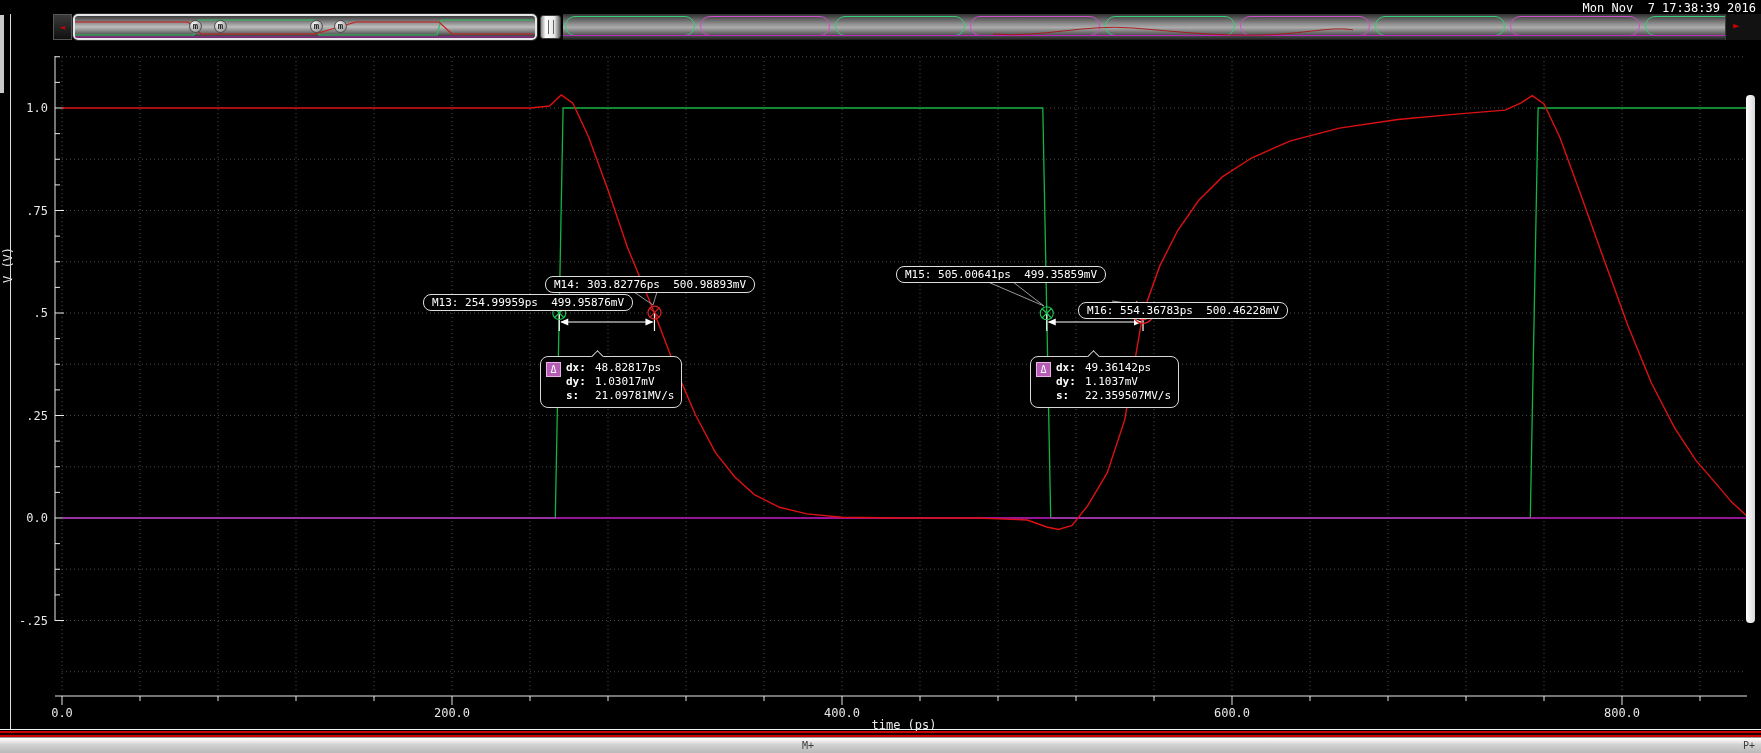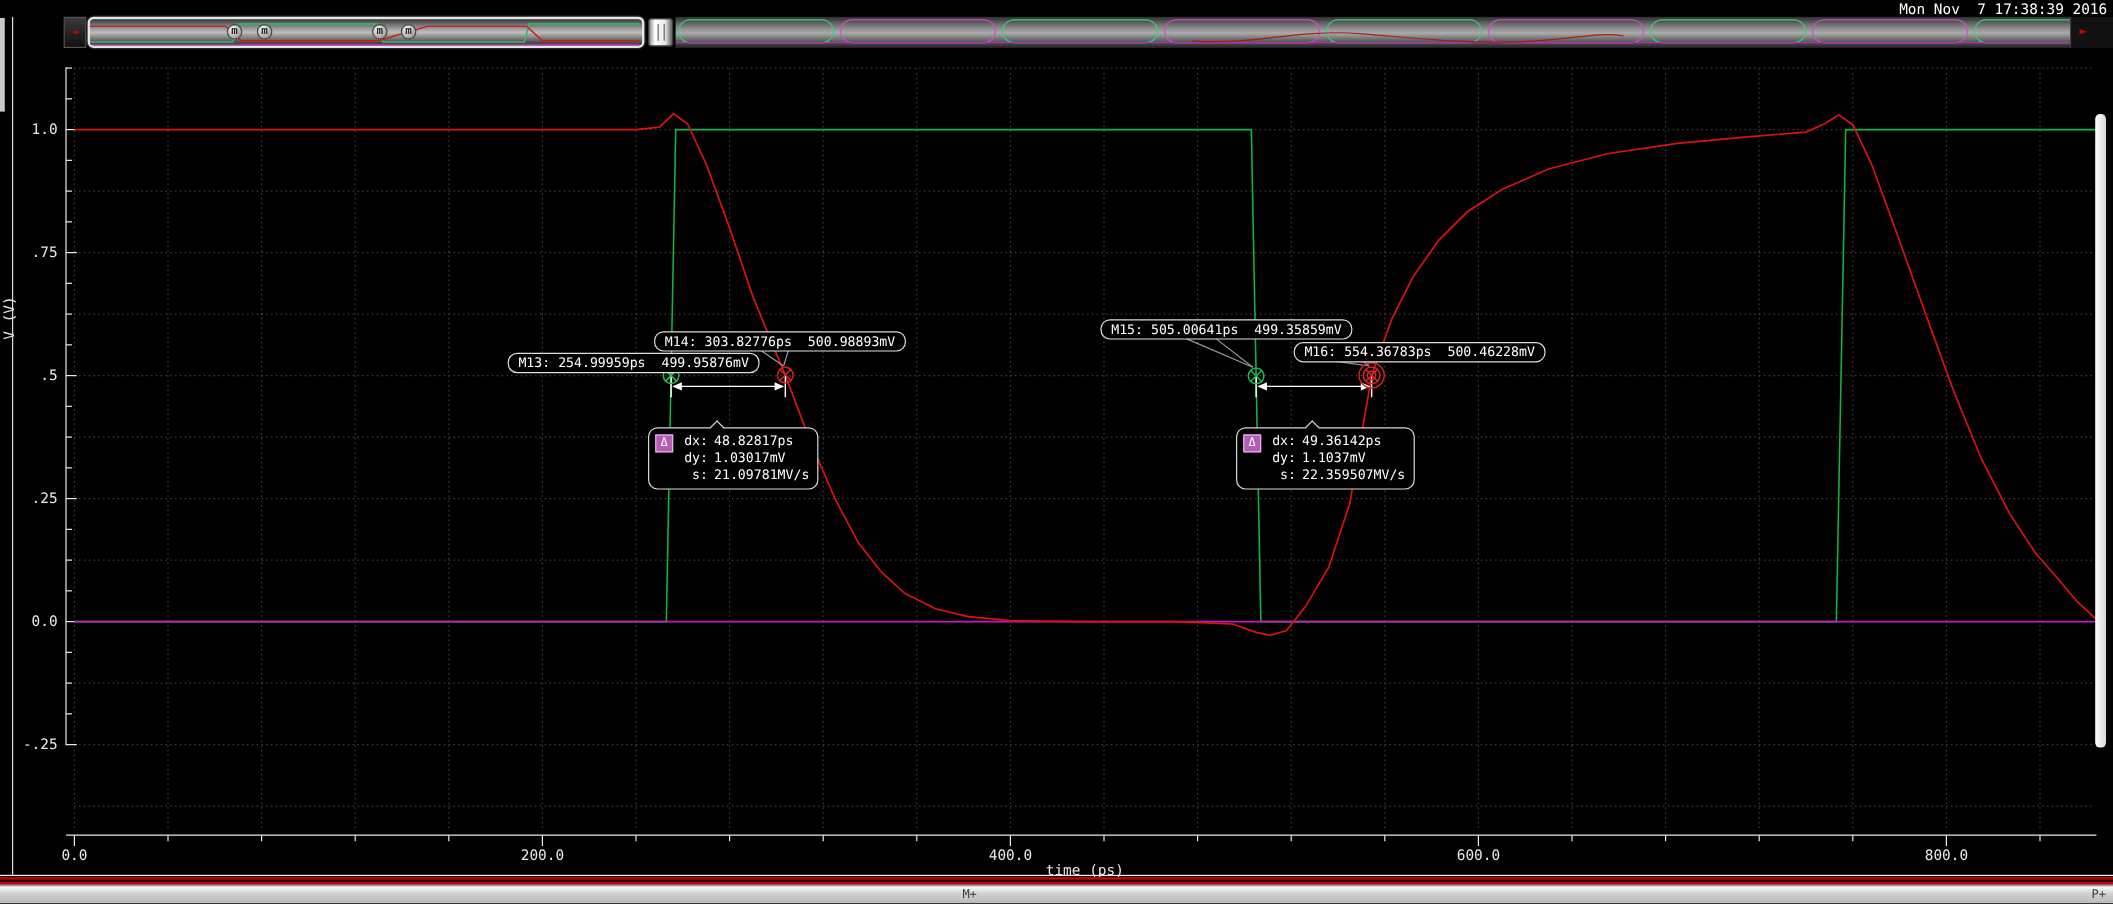--- a/index.html
+++ b/index.html
@@ -52,21 +52,21 @@
   .mlabel{z-index:6;background:#000;border:1px solid #dedede;border-radius:8px;
       color:#fff;font-size:11px;line-height:13px;padding:1px 8px;white-space:pre;}
   
   .dbox{z-index:6;background:#000;border:1px solid #d8d8d8;border-radius:8px;
       display:flex;gap:5px;padding:4px 7px 4px 5px;}
   .caret{position:absolute;top:-5px;width:8px;height:8px;background:#000;
       border-top:1px solid #d8d8d8;border-left:1px solid #d8d8d8;transform:rotate(45deg);}
   .dsq{width:15px;height:15px;margin-top:1px;background:#b55cb5;border:1px solid #eab0ea;
       box-sizing:border-box;color:#fff;font-size:10px;line-height:13px;text-align:center;}
   .drow{font-size:11px;line-height:14px;color:#fff;white-space:pre;}
-  .dk{display:inline-block;width:24px;text-align:right;margin-right:5px;}
+  .dk{display:inline-block;width:24px;margin-right:5px;font-weight:bold;}
   
   .b-line1{left:0;top:729px;width:1761px;height:1px;background:#f0f0f0;z-index:5;}
   .b-red{left:0;top:731px;width:1761px;height:6px;z-index:5;box-sizing:border-box;
       background:#1a0000;border-top:2px solid #cc0000;border-bottom:2px solid #cc0000;}
   .b-line2{left:0;top:737px;width:1761px;height:1px;background:#9a9a9a;z-index:5;}
   .statusbar{left:0;top:738px;width:1761px;height:15px;z-index:5;
       background:linear-gradient(#fbfbfb,#d2d2d2 40%,#b9b9b9);border-top:1px solid #fff;box-sizing:border-box;}
   .statusbar span{position:absolute;top:1px;font-size:10px;color:#3d3d3d;}
 </style>
 </head>
@@ -246,22 +246,22 @@
     <path d="M430,20 C480,24 520,10 570,14 C620,18 650,22 700,21 C740,20 770,12 790,16" fill="none" stroke="#a81414" stroke-width="1" opacity="0.9"></path>
   </svg>
 </div>
 
 <div class="abs tb-endcap">
   <span>►</span>
 </div>
 
 <div class="abs mlabel" style="left:423px;top:294px">M13: 254.99959ps  499.95876mV</div>
 <div class="abs mlabel" style="left:545px;top:276px">M14: 303.82776ps  500.98893mV</div>
-<div class="abs mlabel" style="left:917px;top:266px">M15: 505.00641ps  499.35859mV</div>
-<div class="abs mlabel" style="left:1078px;top:285px">M16: 554.36783ps  500.46228mV</div>
+<div class="abs mlabel" style="left:896px;top:266px">M15: 505.00641ps  499.35859mV</div>
+<div class="abs mlabel" style="left:1078px;top:302px">M16: 554.36783ps  500.46228mV</div>
 
 <div class="abs dbox" style="left:540px;top:356px">
   <div class="caret" style="left:52px"></div>
   <div class="dsq">Δ</div>
   <div>
     <div class="drow"><span class="dk">dx:</span><span>48.82817ps</span></div>
     <div class="drow"><span class="dk">dy:</span><span>1.03017mV</span></div>
     <div class="drow"><span class="dk">s:</span><span>21.09781MV/s</span></div>
   </div>
 </div>

